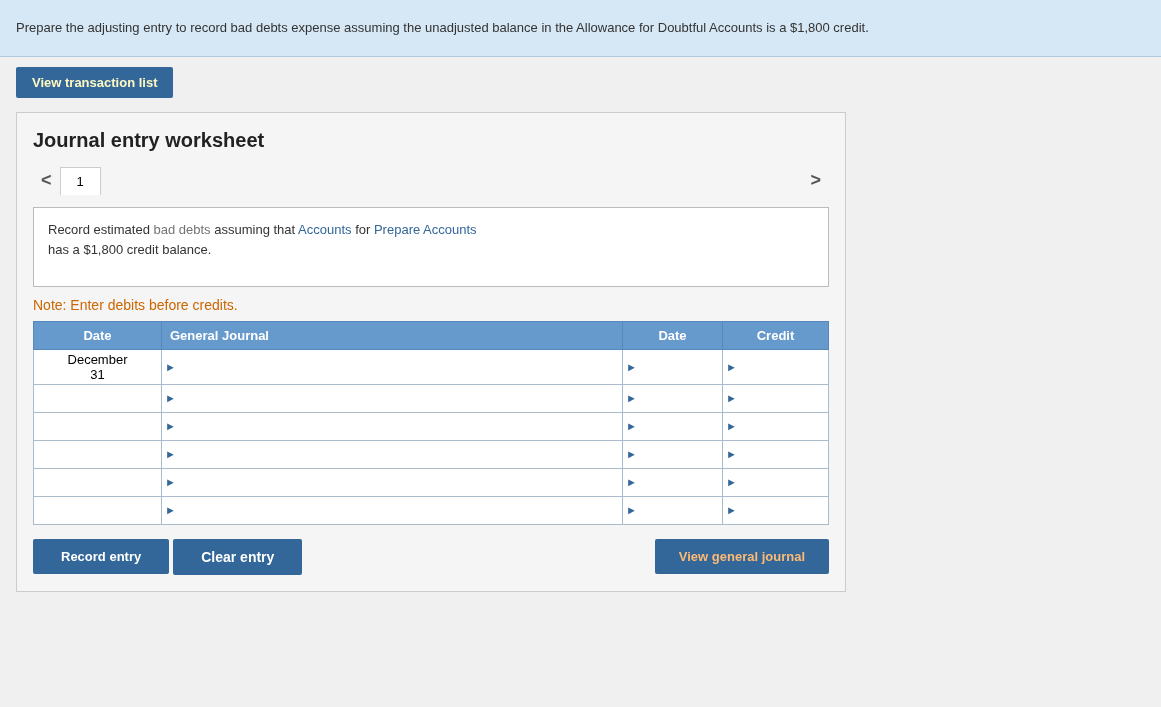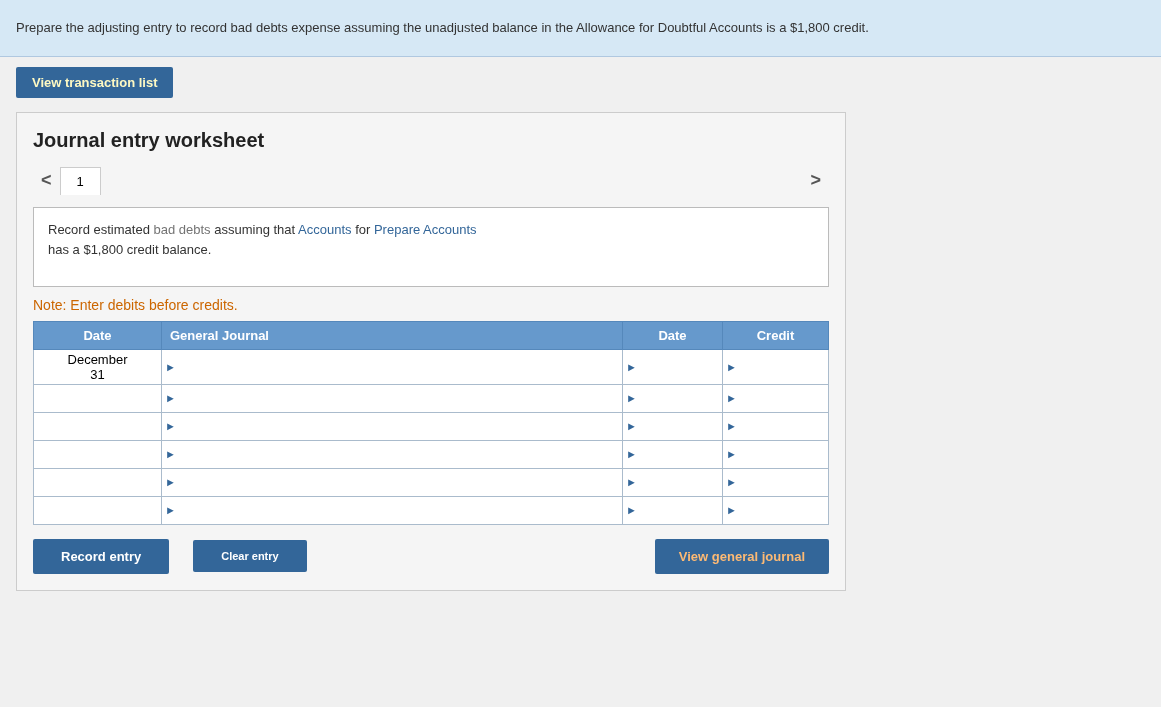--- a/index.html
+++ b/index.html
@@ -166,21 +166,21 @@
       outline: none;
       font-size: 13px;
       padding: 2px 4px;
       background: transparent;
     }
 
     .date-row td { background: white; }
 
     .buttons-row {
       display: flex;
-      gap: 24px;
+      gap: 4px;
       align-items: center;
       margin-top: 4px;
       justify-content: center;
     }
 
     .btn-record {
       background: #336699;
       color: white;
       border: none;
       padding: 10px 28px;
@@ -188,21 +188,21 @@
       font-weight: bold;
       cursor: pointer;
       border-radius: 2px;
     }
 
     .btn-clear {
       background: #336699;
       color: white;
       border: none;
       padding: 10px 28px;
-      font-size: 11px;
+      font-size: 14px;
       font-weight: bold;
       cursor: pointer;
       border-radius: 2px;
     }
 
     .btn-view-journal {
       background: #336699;
       color: #fdba74;
       border: none;
       padding: 10px 24px;

